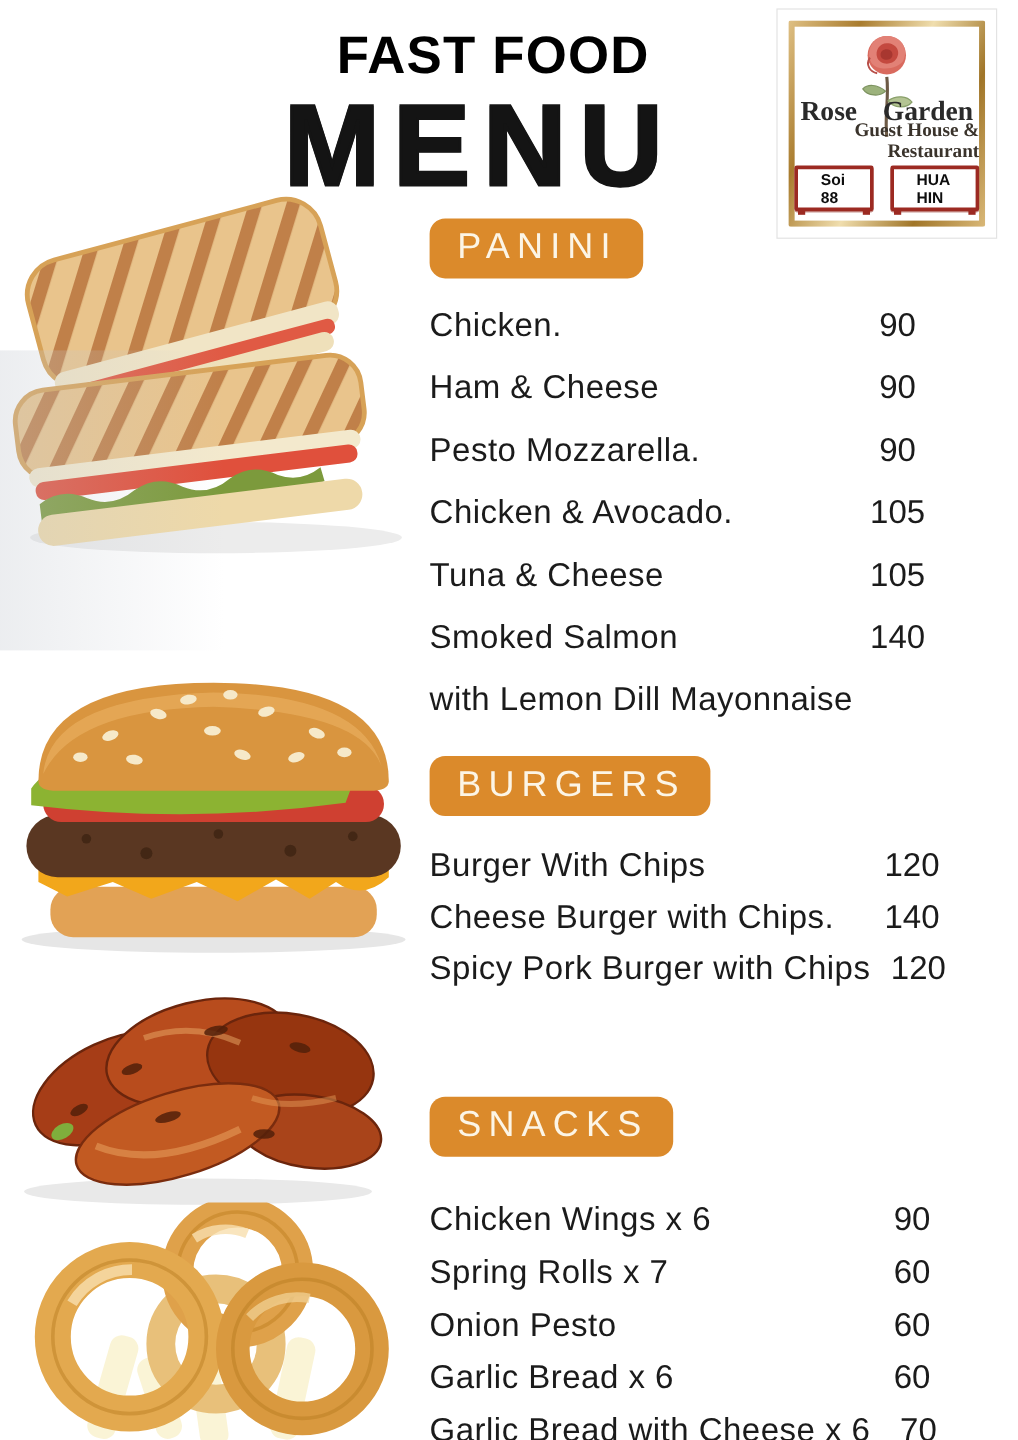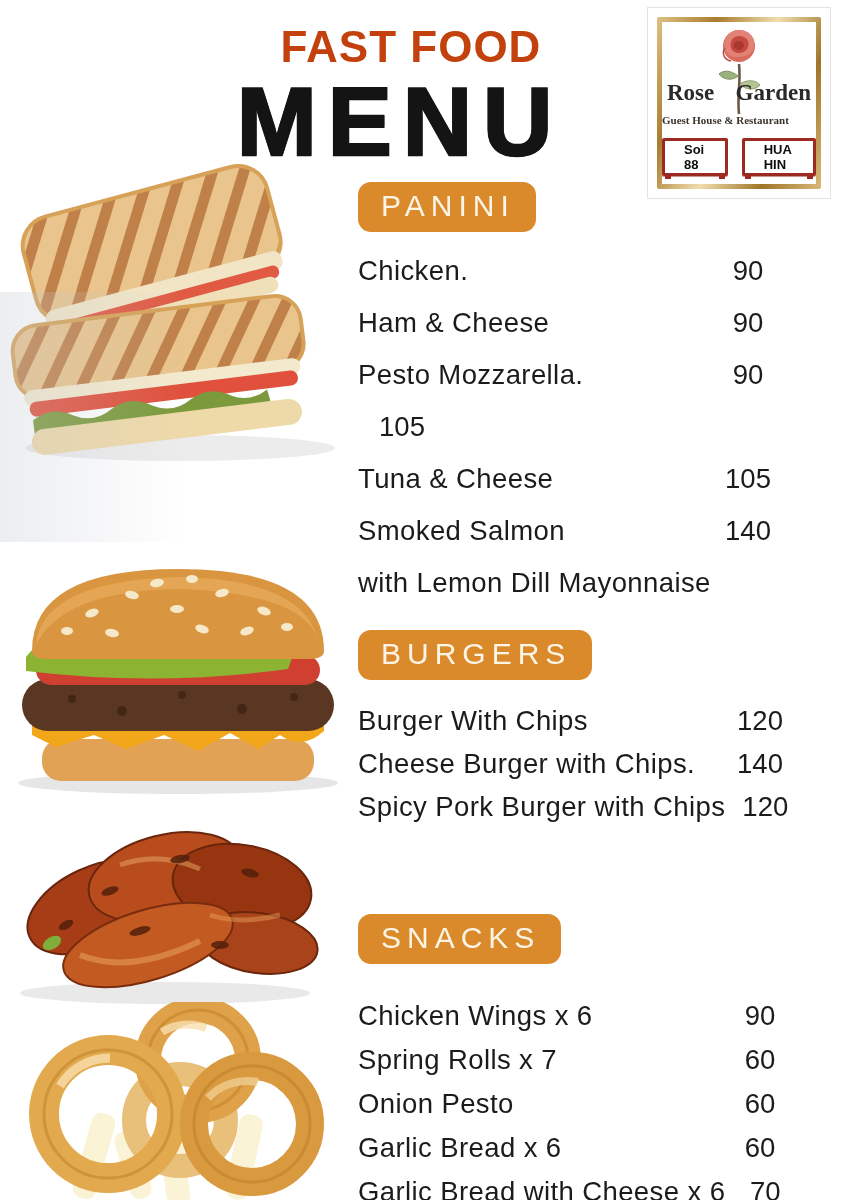--- a/index.html
+++ b/index.html
@@ -6,21 +6,21 @@
   * { margin:0; padding:0; box-sizing:border-box; }
   html,body { background:#ffffff; }
   body { font-family:"Liberation Sans", sans-serif; }
   .page {
     position:relative; width:848px; height:1200px; margin:0 auto;
     background:#ffffff; overflow:hidden;
   }
 
   
   .header { position:absolute; left:0; top:22px; width:800px; text-align:center; }
-  .subtitle { font-size:44px; font-weight:800; letter-spacing:1px; color:#c2410c;padding-left:22px; }
+  .subtitle { font-size:44px; font-weight:800; letter-spacing:1px; color:#000000;padding-left:22px; }
   .title {
     margin-top:2px; font-size:96px; line-height:1.0; font-weight:900; color:#141414;
     letter-spacing:11px; -webkit-text-stroke:2.5px #141414;
     text-shadow:1px 0 #141414, -1px 0 #141414, 0 1px #141414;
   }
 
   
   .logo {
     position:absolute; left:648px; top:8px; width:182px; height:190px;
     background:#fff; box-shadow:0 0 0 1px #e3e3e3;
@@ -30,22 +30,22 @@
     background:linear-gradient(#fff,#fff) padding-box,
       linear-gradient(115deg,#dfc084 0%,#a97c2e 25%,#f0deae 50%,#a07528 75%,#d9b878 100%) border-box;
   }
   .rose-svg { position:absolute; left:50%; top:2px; transform:translateX(-50%); }
   .logo-name {
     position:absolute; top:58px; left:5px; right:5px;
     display:flex; justify-content:space-between;
     font-family:"Liberation Serif", serif; font-weight:700; font-size:23px; color:#2a2a2a;
   }
   .logo-tagline {
-    position:absolute; top:92px; left:0; right:0; text-align:left;
-    font-family:"Liberation Serif", serif; font-weight:600; font-size:11px; color:#3a332b;
+    position:absolute; top:78px; left:0; right:0; text-align:right;
+    font-family:"Liberation Serif", serif; font-weight:600; font-size:16px; color:#3a332b;
   }
   .logo-badges {
     position:absolute; top:116px; left:0; right:0;
     display:flex; justify-content:center; gap:14px;
   }
   .sign {
     position:relative; border:3px solid #9c2a22; background:#fff; color:#0d0d0d;
     font-weight:700; font-size:13px; padding:1px 19px; border-radius:2px;
     box-shadow:0 1px 0 #c8948f;
   }
@@ -234,20 +234,21 @@
       </div>
       <div class="row">
         <span class="item">Ham &amp; Cheese</span>
         <span class="price">90</span>
       </div>
       <div class="row">
         <span class="item">Pesto Mozzarella.</span>
         <span class="price">90</span>
       </div>
       <div class="row">
+        <span class="item">Chicken &amp; Avocado.</span>
         <span class="price">105</span>
       </div>
       <div class="row">
         <span class="item">Tuna &amp; Cheese</span>
         <span class="price">105</span>
       </div>
       <div class="row">
         <span class="item">Smoked Salmon</span>
         <span class="price">140</span>
       </div>

